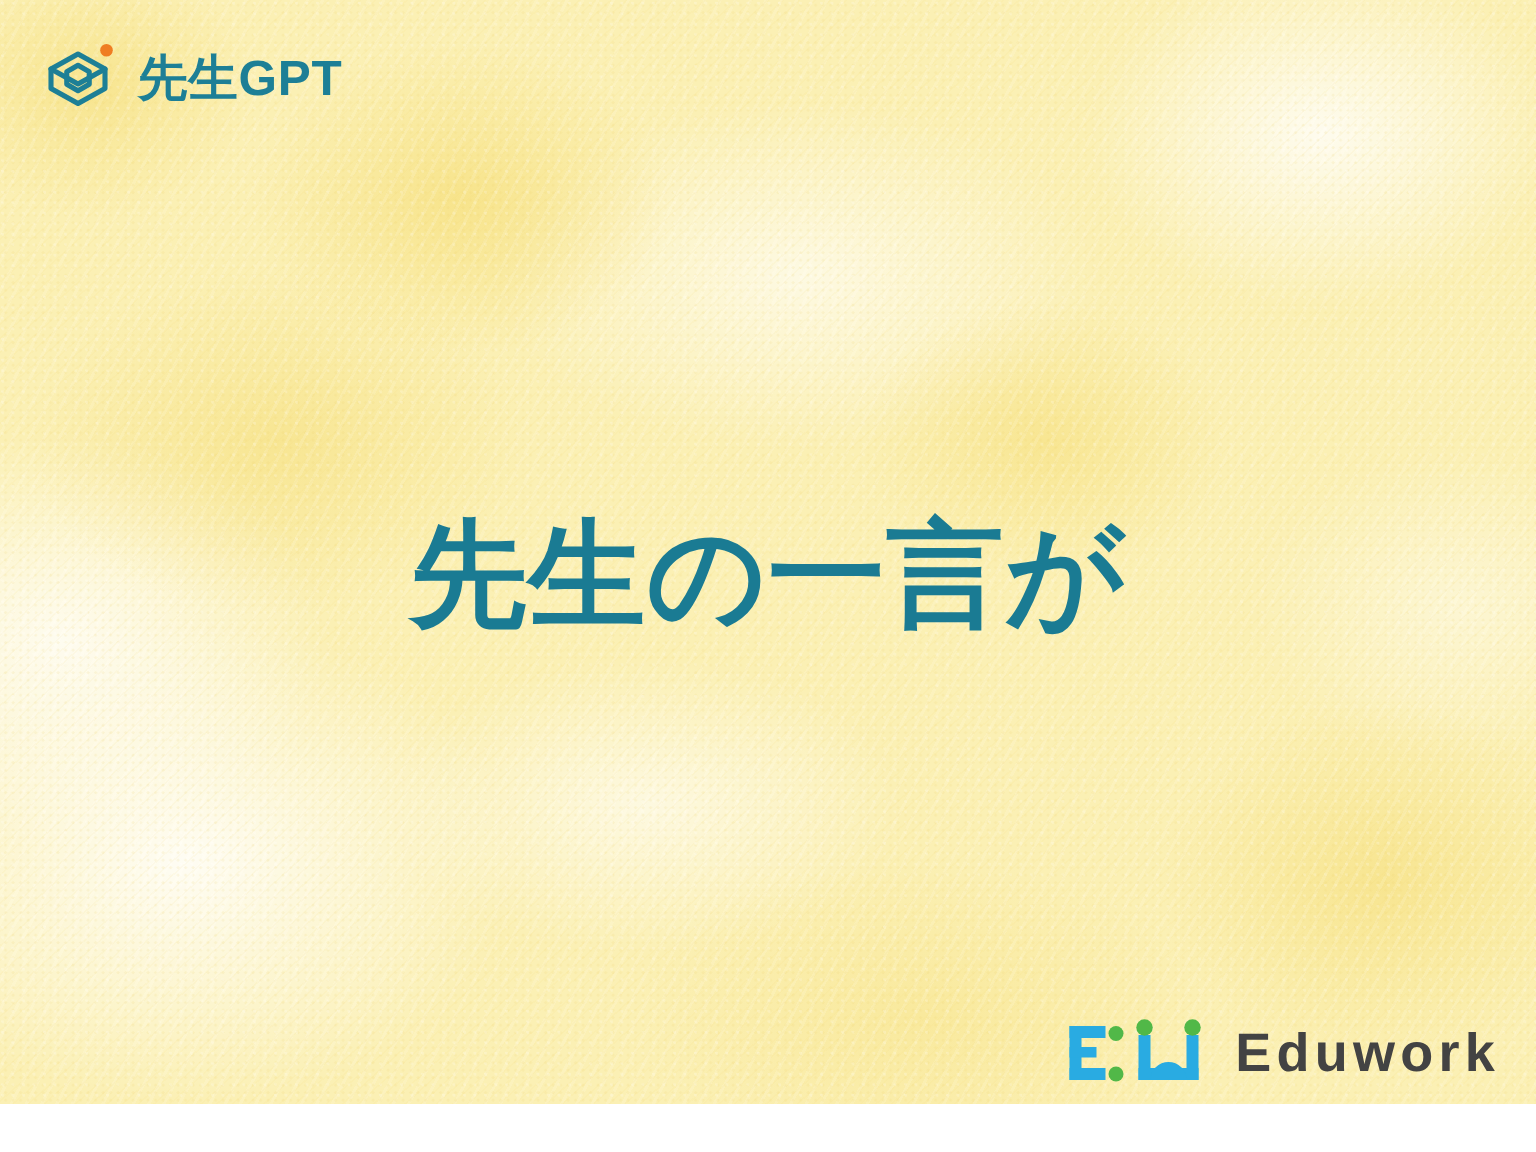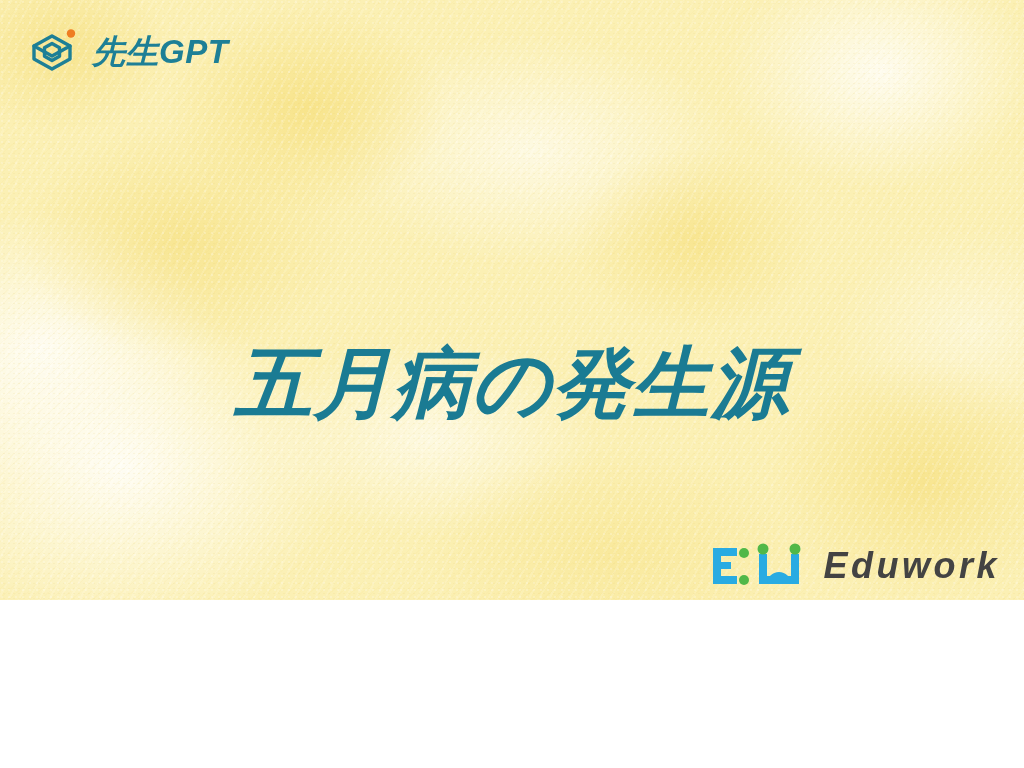--- a/index.html
+++ b/index.html
@@ -10,24 +10,23 @@
     height: 768px;
     overflow: hidden;
   }
   body {
     font-family: "Liberation Sans", "DejaVu Sans", sans-serif;
   }
 
   #slide {
     position: relative;
     width: 1024px;
-    height: 600px;
+    height: 736px;
     background-color: #fbf0b4;
     overflow: hidden;
-    font-style: italic;
   }
 
   
   .tex {
     position: absolute;
     inset: 0;
     pointer-events: none;
   }
   .tex-a {
     background:
@@ -133,21 +132,21 @@
           <path d="M6 20 L6 33 L24 43 L42 33 L42 20"></path>
           <path d="M24 17.5 L16.5 21.8 L16.5 30.2 L24 34.5 L31.5 30.2 L31.5 21.8 Z"></path>
         </g>
         <circle cx="43" cy="7.5" r="4.2" fill="#ef7d22"></circle>
       </svg>
     </span>
     <span class="wordmark">先生GPT</span>
   </div>
 
   <h1 id="headline">
-    <span class="line">五月病の発生源</span>
+    <span class="line">先生の一言が</span>
   </h1>
 
   <div id="eduwork-logo">
     <span class="mark">
       <svg viewBox="0 0 98 48" width="98" height="48" aria-hidden="true">
 
         <g fill="#29abe2">
           <rect x="2" y="6" width="8" height="36"></rect>
           <rect x="2" y="6" width="24" height="8"></rect>
           <rect x="2" y="34" width="24" height="8"></rect>

